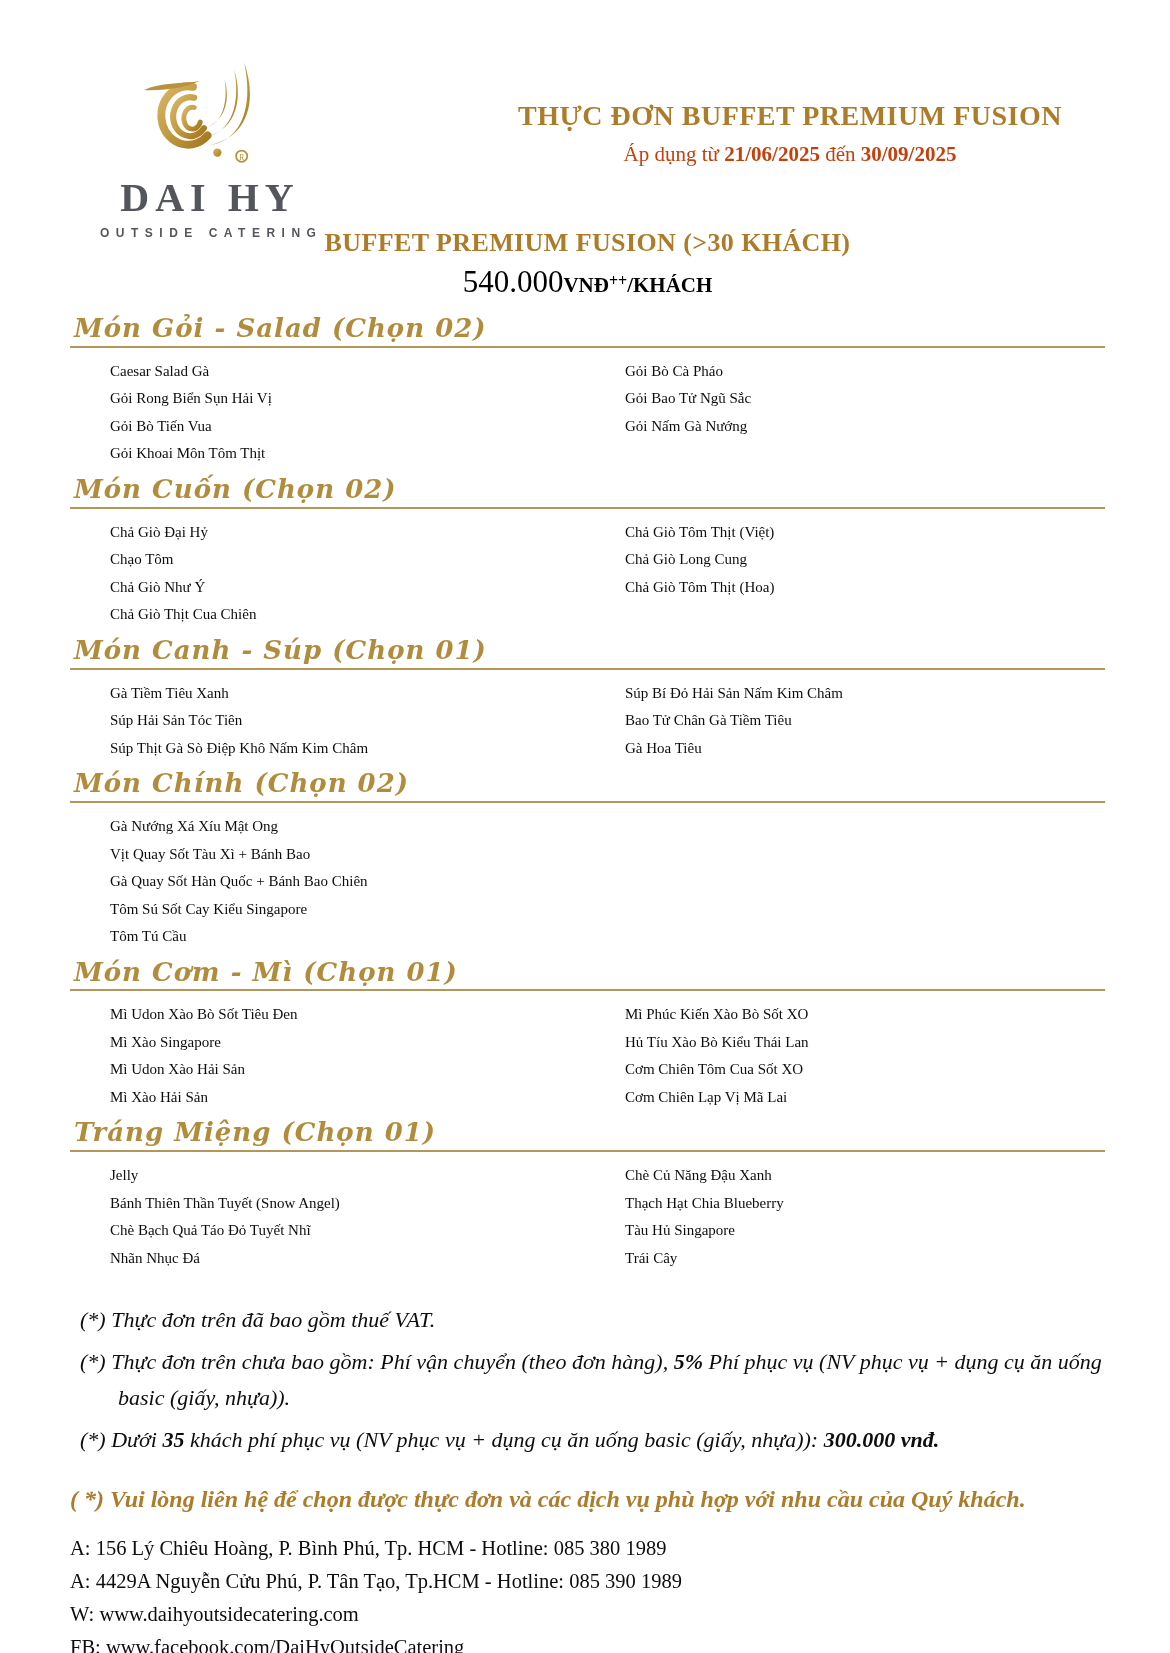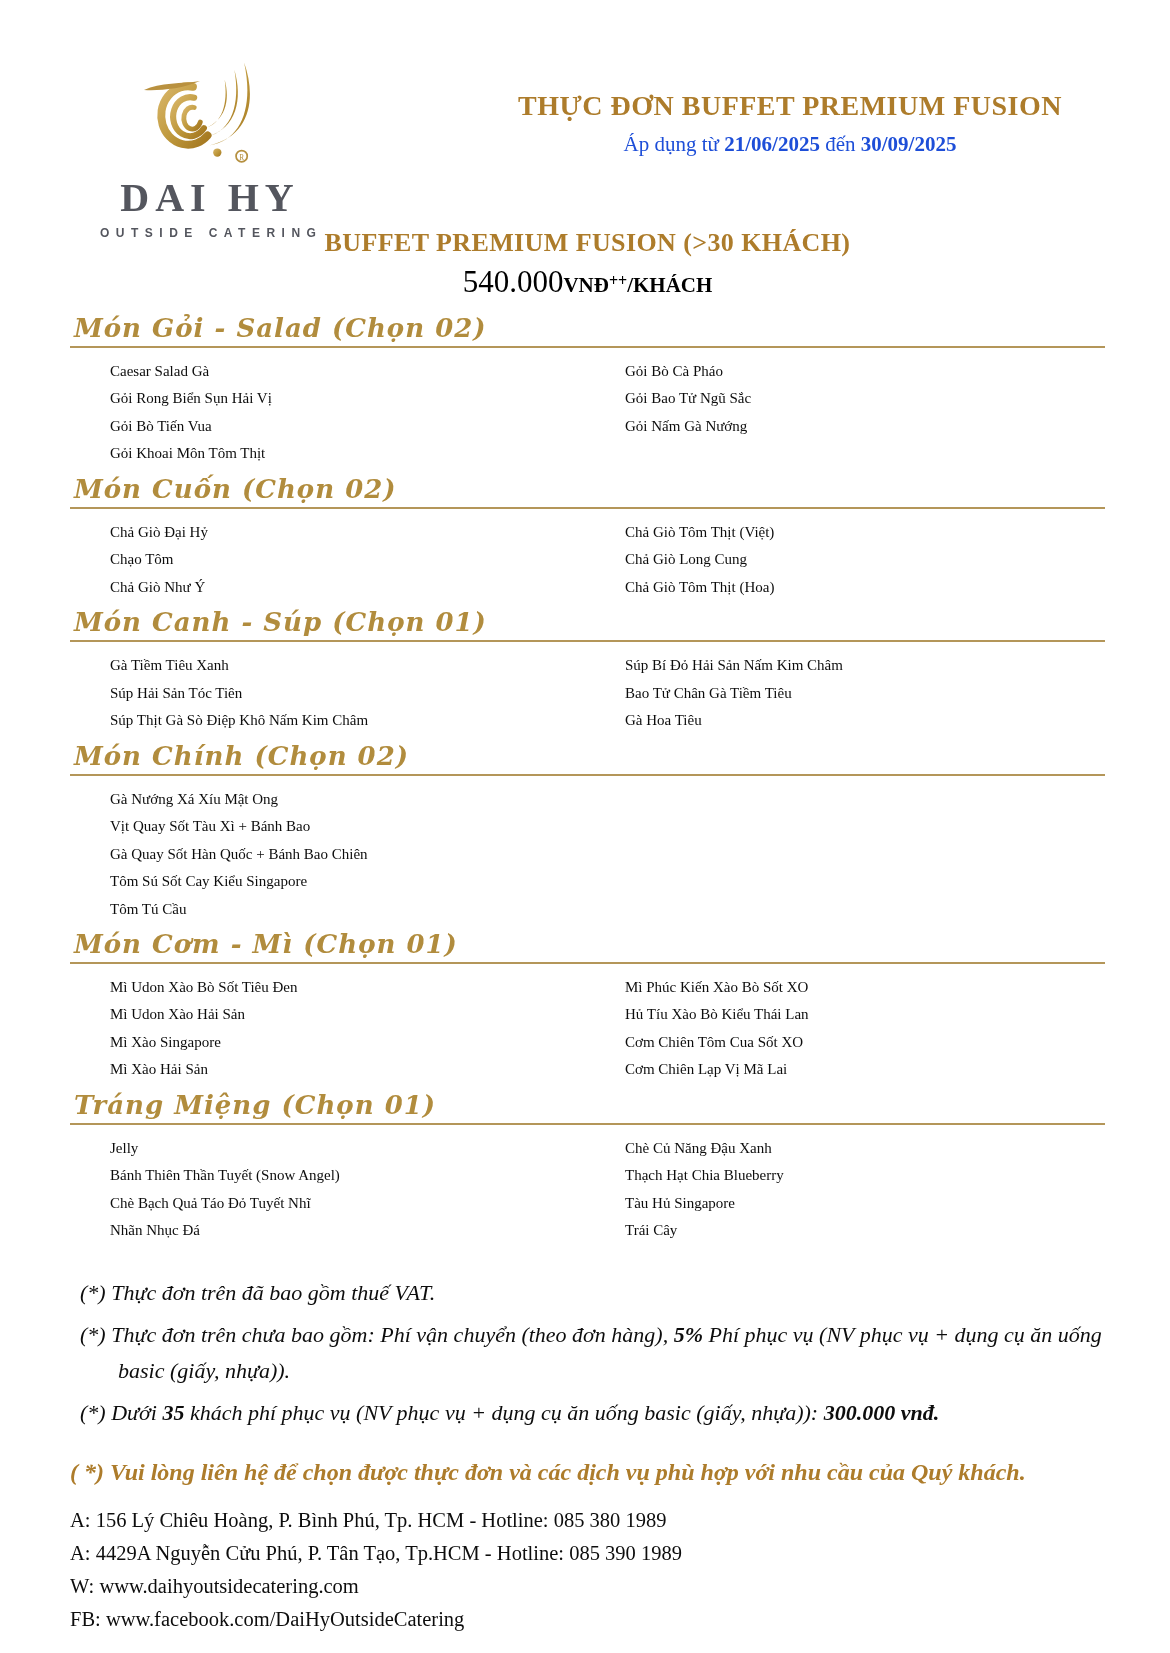--- a/index.html
+++ b/index.html
@@ -21,25 +21,25 @@
     font-family:"Liberation Serif", serif;
     font-size:40px;font-weight:bold;color:#54565e;
     letter-spacing:6px;line-height:1;position:relative;margin-top:2px;
   }
   .logo-swoosh{position:absolute;left:42px;top:20px;width:60px;height:14px;pointer-events:none;}
   .logo-sub{
     font-family:"Liberation Sans", sans-serif;
     font-size:12px;font-weight:bold;color:#54565e;
     letter-spacing:6.5px;margin-top:8px;white-space:nowrap;
   }
-  .title-block{position:absolute;left:400px;top:20px;width:640px;text-align:center;}
+  .title-block{position:absolute;left:400px;top:30px;width:640px;text-align:center;}
   .doc-title{
     font-size:28px;font-weight:bold;color:#ad7c2b;letter-spacing:0.5px;
   }
-  .doc-dates{font-size:21px;margin-top:10px;color:#1d4ed8;}
+  .doc-dates{font-size:21px;margin-top:10px;color:#c2410c;}
   .doc-dates b{font-weight:bold;}
   
   .menu-name{
     text-align:center;font-size:26px;font-weight:bold;color:#ad7c2b;
     margin-top:8px;letter-spacing:0.4px;
   }
   .menu-price{text-align:center;margin-top:6px;color:#000;}
   .price-amount{font-size:31px;font-weight:normal;}
   .price-cur{font-size:21px;font-weight:bold;}
   .price-sup{font-size:16px;font-weight:bold;vertical-align:super;line-height:0;}
@@ -141,20 +141,21 @@
   </div>
 
   <div class="section">
     <h2 class="section-title">Món Cuốn (Chọn 02)</h2>
     <hr class="section-rule">
     <div class="section-cols">
       <div>
             <div class="menu-item">Chả Giò Đại Hỷ</div>
             <div class="menu-item">Chạo Tôm</div>
             <div class="menu-item">Chả Giò Như Ý</div>
+            <div class="menu-item">Chả Giò Thịt Cua Chiên</div>
           </div>
       <div>
             <div class="menu-item">Chả Giò Tôm Thịt (Việt)</div>
             <div class="menu-item">Chả Giò Long Cung</div>
             <div class="menu-item">Chả Giò Tôm Thịt (Hoa)</div>
           </div>
     </div>
   </div>
 
   <div class="section">
@@ -187,22 +188,22 @@
           </div>
     </div>
   </div>
 
   <div class="section">
     <h2 class="section-title">Món Cơm  - Mì (Chọn 01)</h2>
     <hr class="section-rule">
     <div class="section-cols">
       <div>
             <div class="menu-item">Mì Udon Xào Bò Sốt Tiêu Đen</div>
+            <div class="menu-item">Mì Xào Singapore</div>
             <div class="menu-item">Mì Udon Xào Hải Sản</div>
-            <div class="menu-item">Mì Xào Singapore</div>
             <div class="menu-item">Mì Xào Hải Sản</div>
           </div>
       <div>
             <div class="menu-item">Mì Phúc Kiến Xào Bò Sốt XO</div>
             <div class="menu-item">Hủ Tíu Xào Bò Kiểu Thái Lan</div>
             <div class="menu-item">Cơm Chiên Tôm Cua Sốt XO</div>
             <div class="menu-item">Cơm Chiên Lạp Vị Mã Lai</div>
           </div>
     </div>
   </div>

